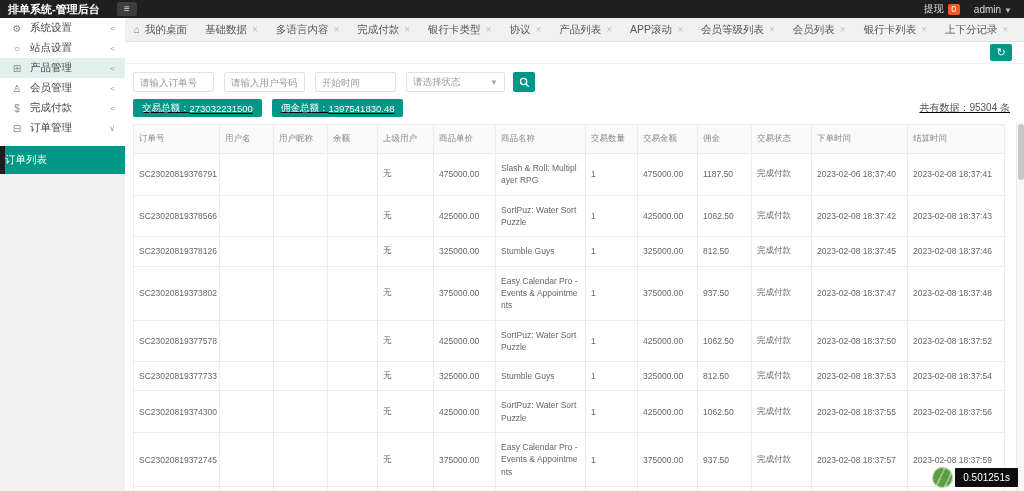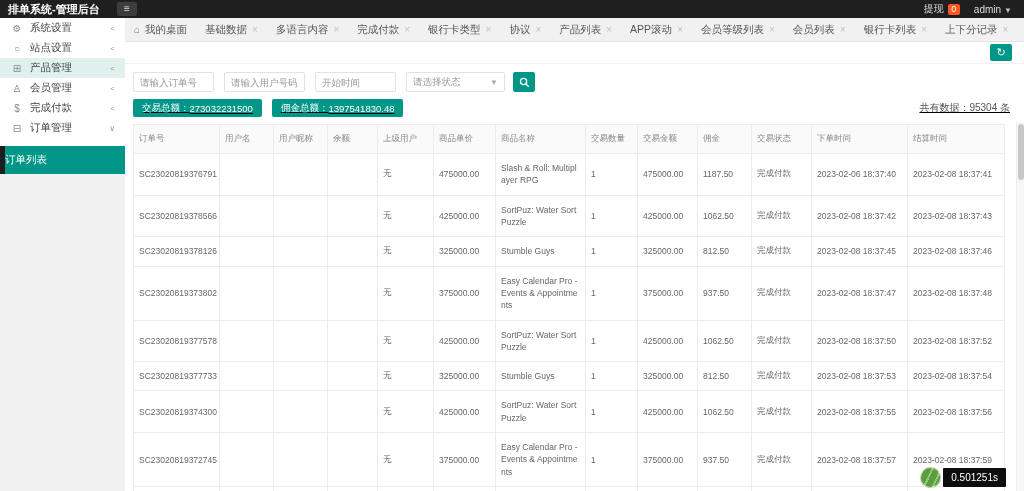--- a/index.html
+++ b/index.html
@@ -78,21 +78,21 @@
   th { background:#fafafa; color:#888; white-space:nowrap; }
   td.nw { white-space:nowrap; }
   td.wrap { word-break:break-all; line-height:1.45; }
 
   
   .vsb { position:absolute; right:0; top:104px; bottom:0; width:8px; background:#f7f7f7;
     border-left:1px solid #ededed; }
   .vsb-thumb { position:absolute; top:2px; left:1px; width:6px; height:56px; background:#c7c7c7; border-radius:3px; }
 
   
-  .debug { position:absolute; right:18px; bottom:3px; display:flex; align-items:center; z-index:9; }
+  .debug { position:absolute; right:6px; bottom:3px; display:flex; align-items:center; z-index:9; }
   .debug-ico { width:21px; height:21px; border-radius:50%; margin-right:2px;
     background:repeating-linear-gradient(115deg,#5d9b44 0 3px,#8fc972 3px 5px,#5d9b44 5px 8px);
     box-shadow:0 0 0 1px rgba(255,255,255,.6) inset; cursor:pointer; }
   .debug-time { background:#0d0d0d; color:#fff; font-size:10px; padding:4px 8px; border-radius:1px; }
 </style>
 </head>
 <body>
 
 <div class="app">
 

